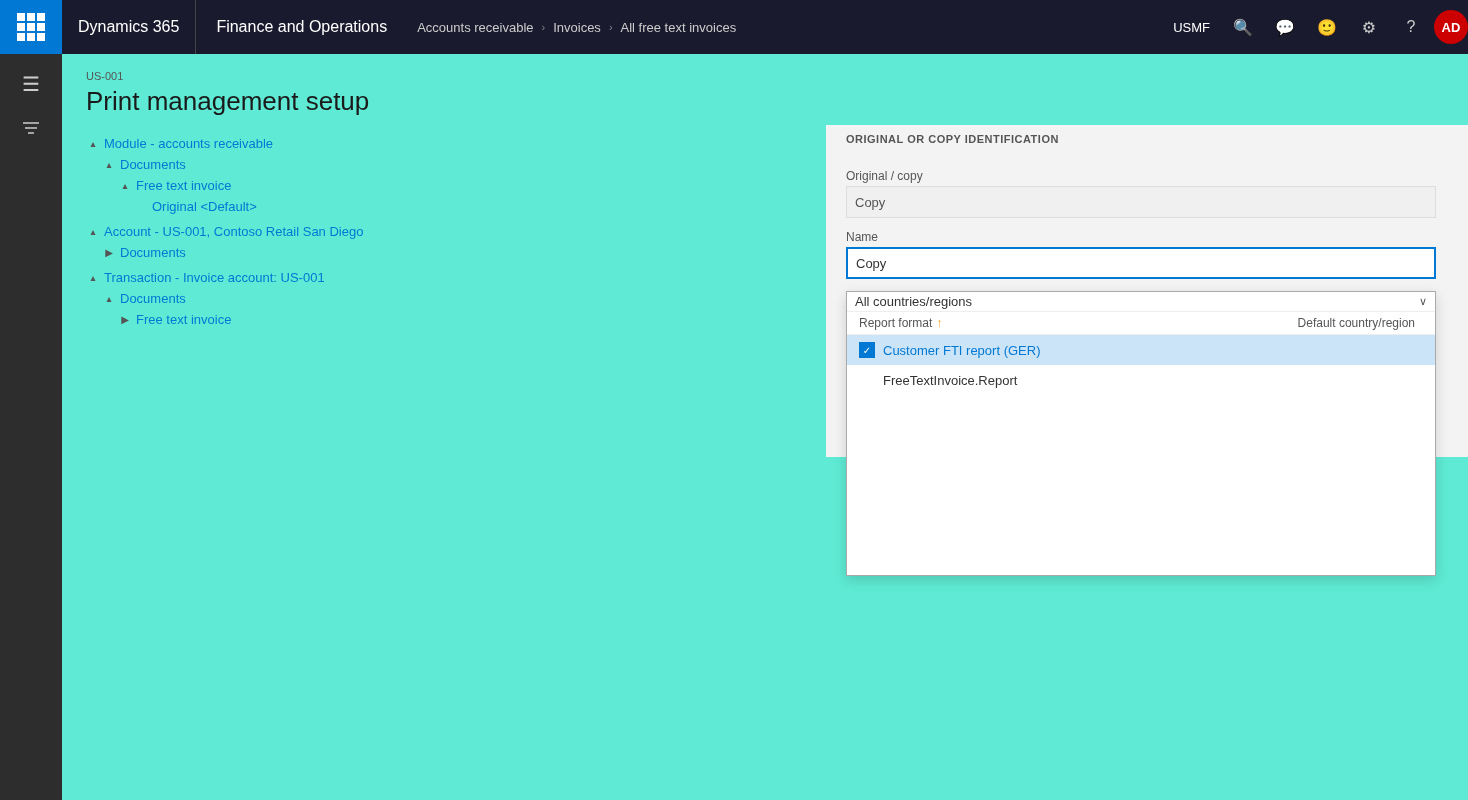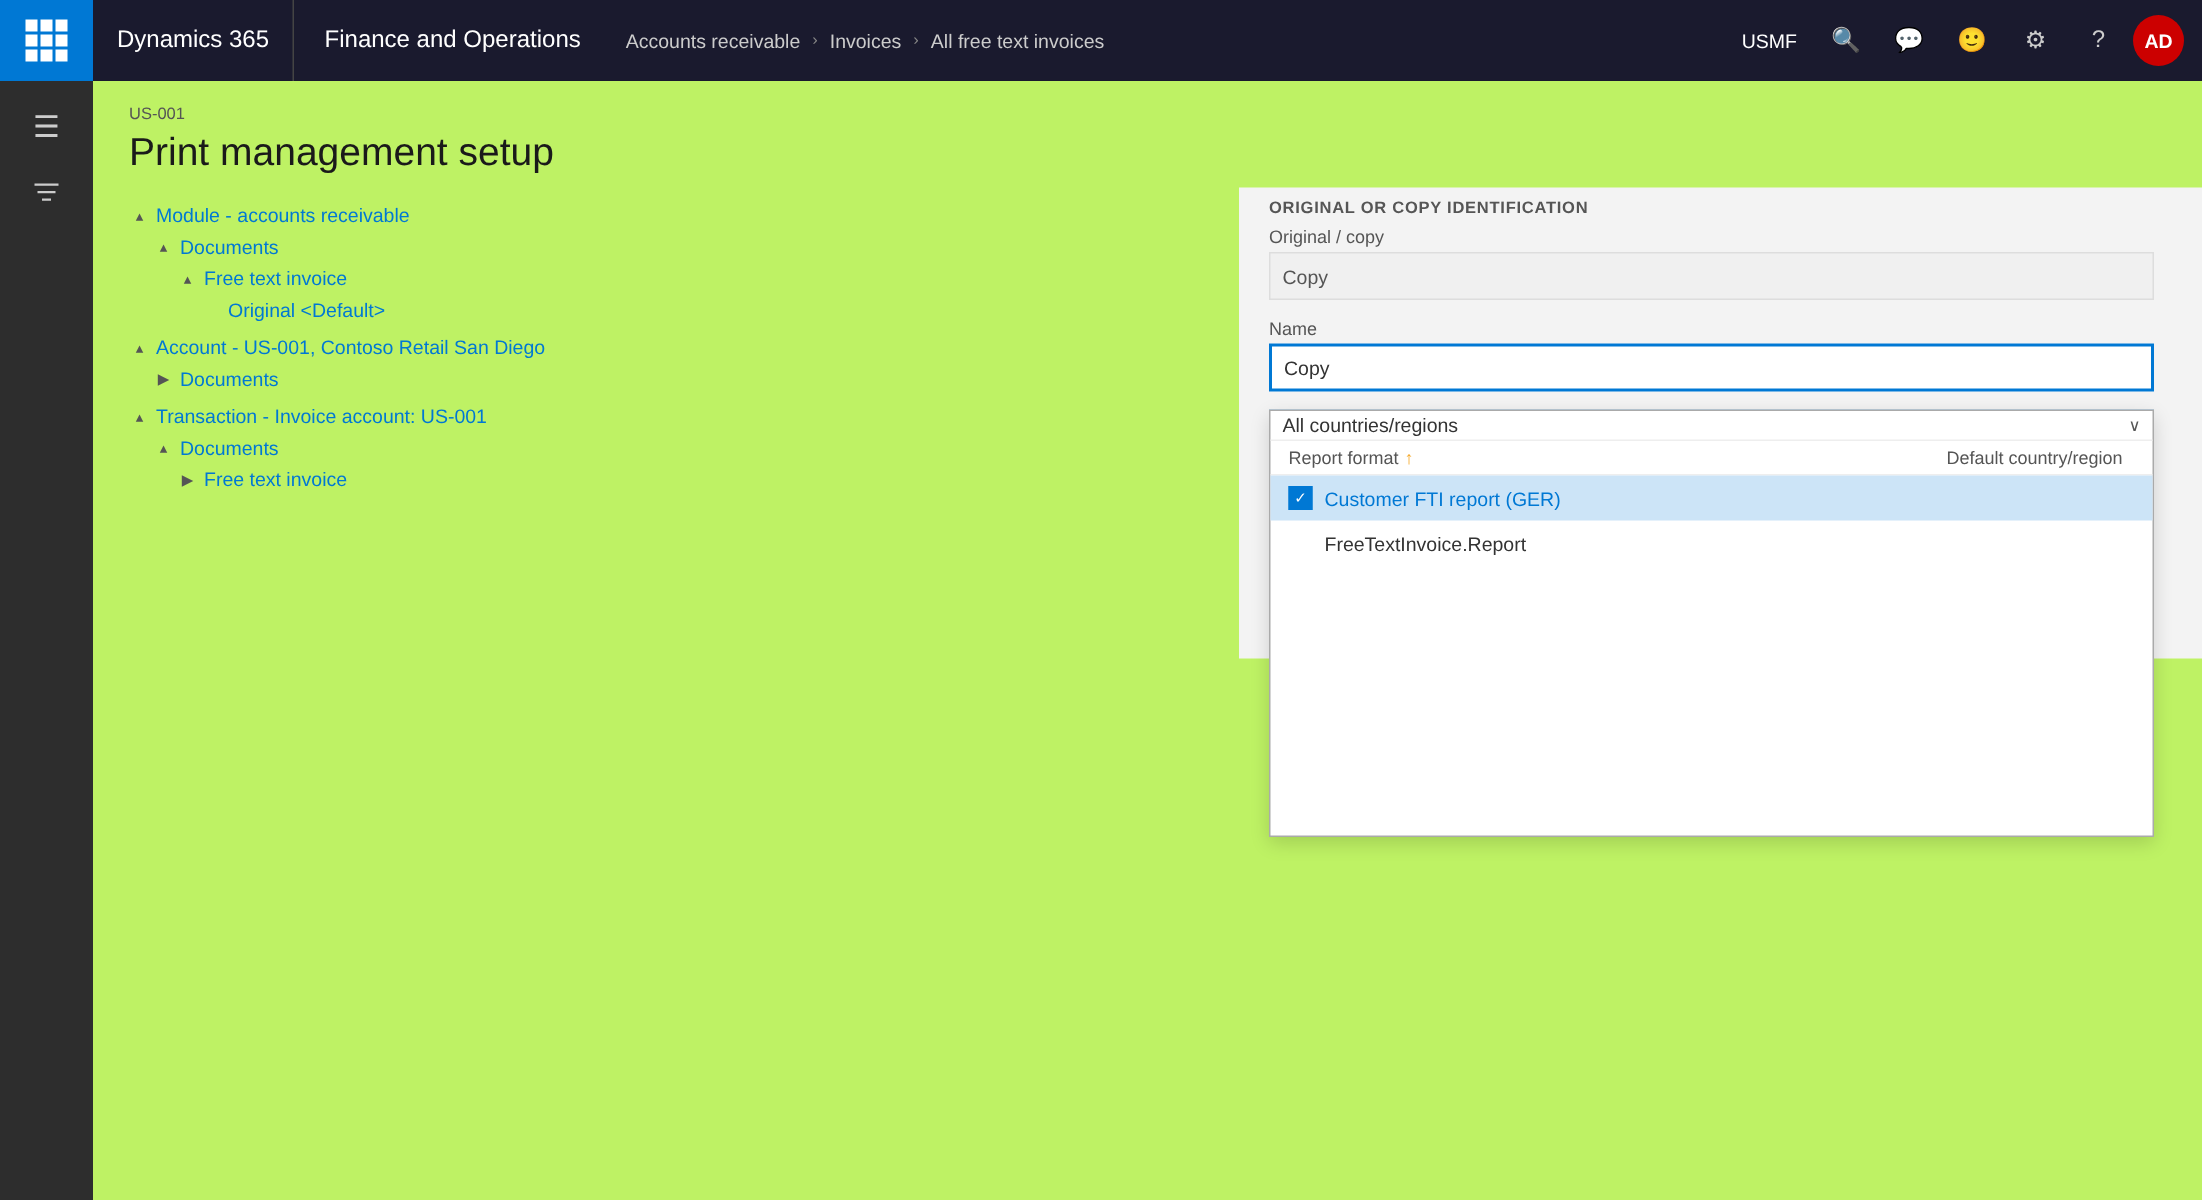--- a/index.html
+++ b/index.html
@@ -59,21 +59,20 @@
       font-size: 13px;
       color: #ccc;
       flex: 1;
       padding: 0 10px;
     }
     .topbar-breadcrumb .sep { color: #888; font-size: 11px; }
     .topbar-right {
       display: flex;
       align-items: center;
       gap: 4px;
-      padding-right: 12px;
     }
     .topbar-company {
       font-size: 13px;
       color: white;
       padding: 0 10px;
     }
     .topbar-icon-btn {
       width: 38px; height: 38px;
       display: flex; align-items: center; justify-content: center;
       color: #ccc;
@@ -110,21 +109,21 @@
       color: #ccc;
       font-size: 18px;
       cursor: pointer;
     }
 
     
     .main {
       position: absolute;
       left: 62px; top: 54px;
       right: 0; bottom: 0;
-      background: #bef264;
+      background: #5eead4;
       overflow: auto;
     }
 
     
     .page-header {
       padding: 16px 24px 8px;
     }
     .page-breadcrumb {
       font-size: 11px;
       color: #555;
@@ -183,21 +182,21 @@
       position: relative;
       min-width: 630px;
     }
 
     .section-header {
       font-size: 11px;
       font-weight: 600;
       color: #555;
       letter-spacing: 0.5px;
       text-transform: uppercase;
-      margin-bottom: 6px;
+      margin-bottom: 24px;
       padding-top: 8px;
     }
 
     .form-group {
       margin-bottom: 12px;
     }
     .form-label {
       font-size: 12px;
       color: #555;
       margin-bottom: 3px;

